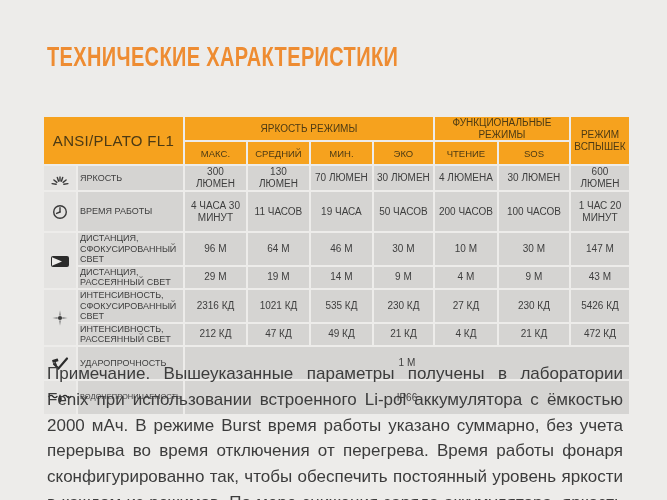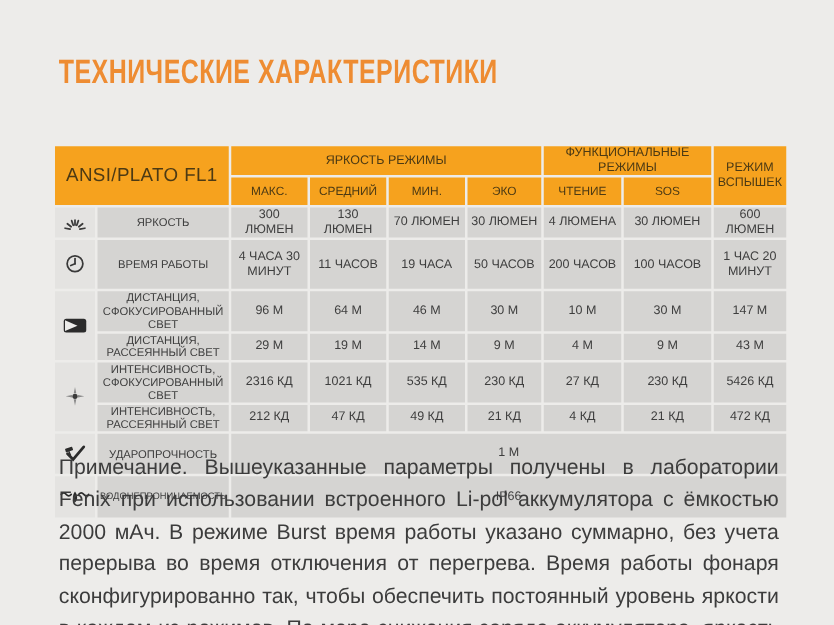--- a/index.html
+++ b/index.html
@@ -26,21 +26,21 @@
   th.hdr{
     background:#F6A21E;color:#4C3A14;font-weight:normal;
     text-align:center;
   }
   th.corner{font-size:15px;letter-spacing:0.3px;}
   th.group{font-size:10px;line-height:1.15;}
   th.mode{font-size:9.5px;}
   td.icon-cell{background:#E4E3E1;text-align:center;}
   td.label-cell{
     background:#D5D4D2;color:#3E3E3E;
-    font-size:9px;line-height:1.18;text-align:center;padding-left:5px;
+    font-size:9px;line-height:1.18;text-align:left;padding-left:5px;
   }
   td.label-cell.tiny{font-size:7.5px;}
   td.val-cell{
     background:#D5D4D2;color:#3E3E3E;
     font-size:10px;line-height:1.2;text-align:center;
   }
   tr.rh-h1{height:22px}
   tr.rh-h2{height:22px}
   tr.rh-a{height:21px}
   tr.rh-b{height:39px}

